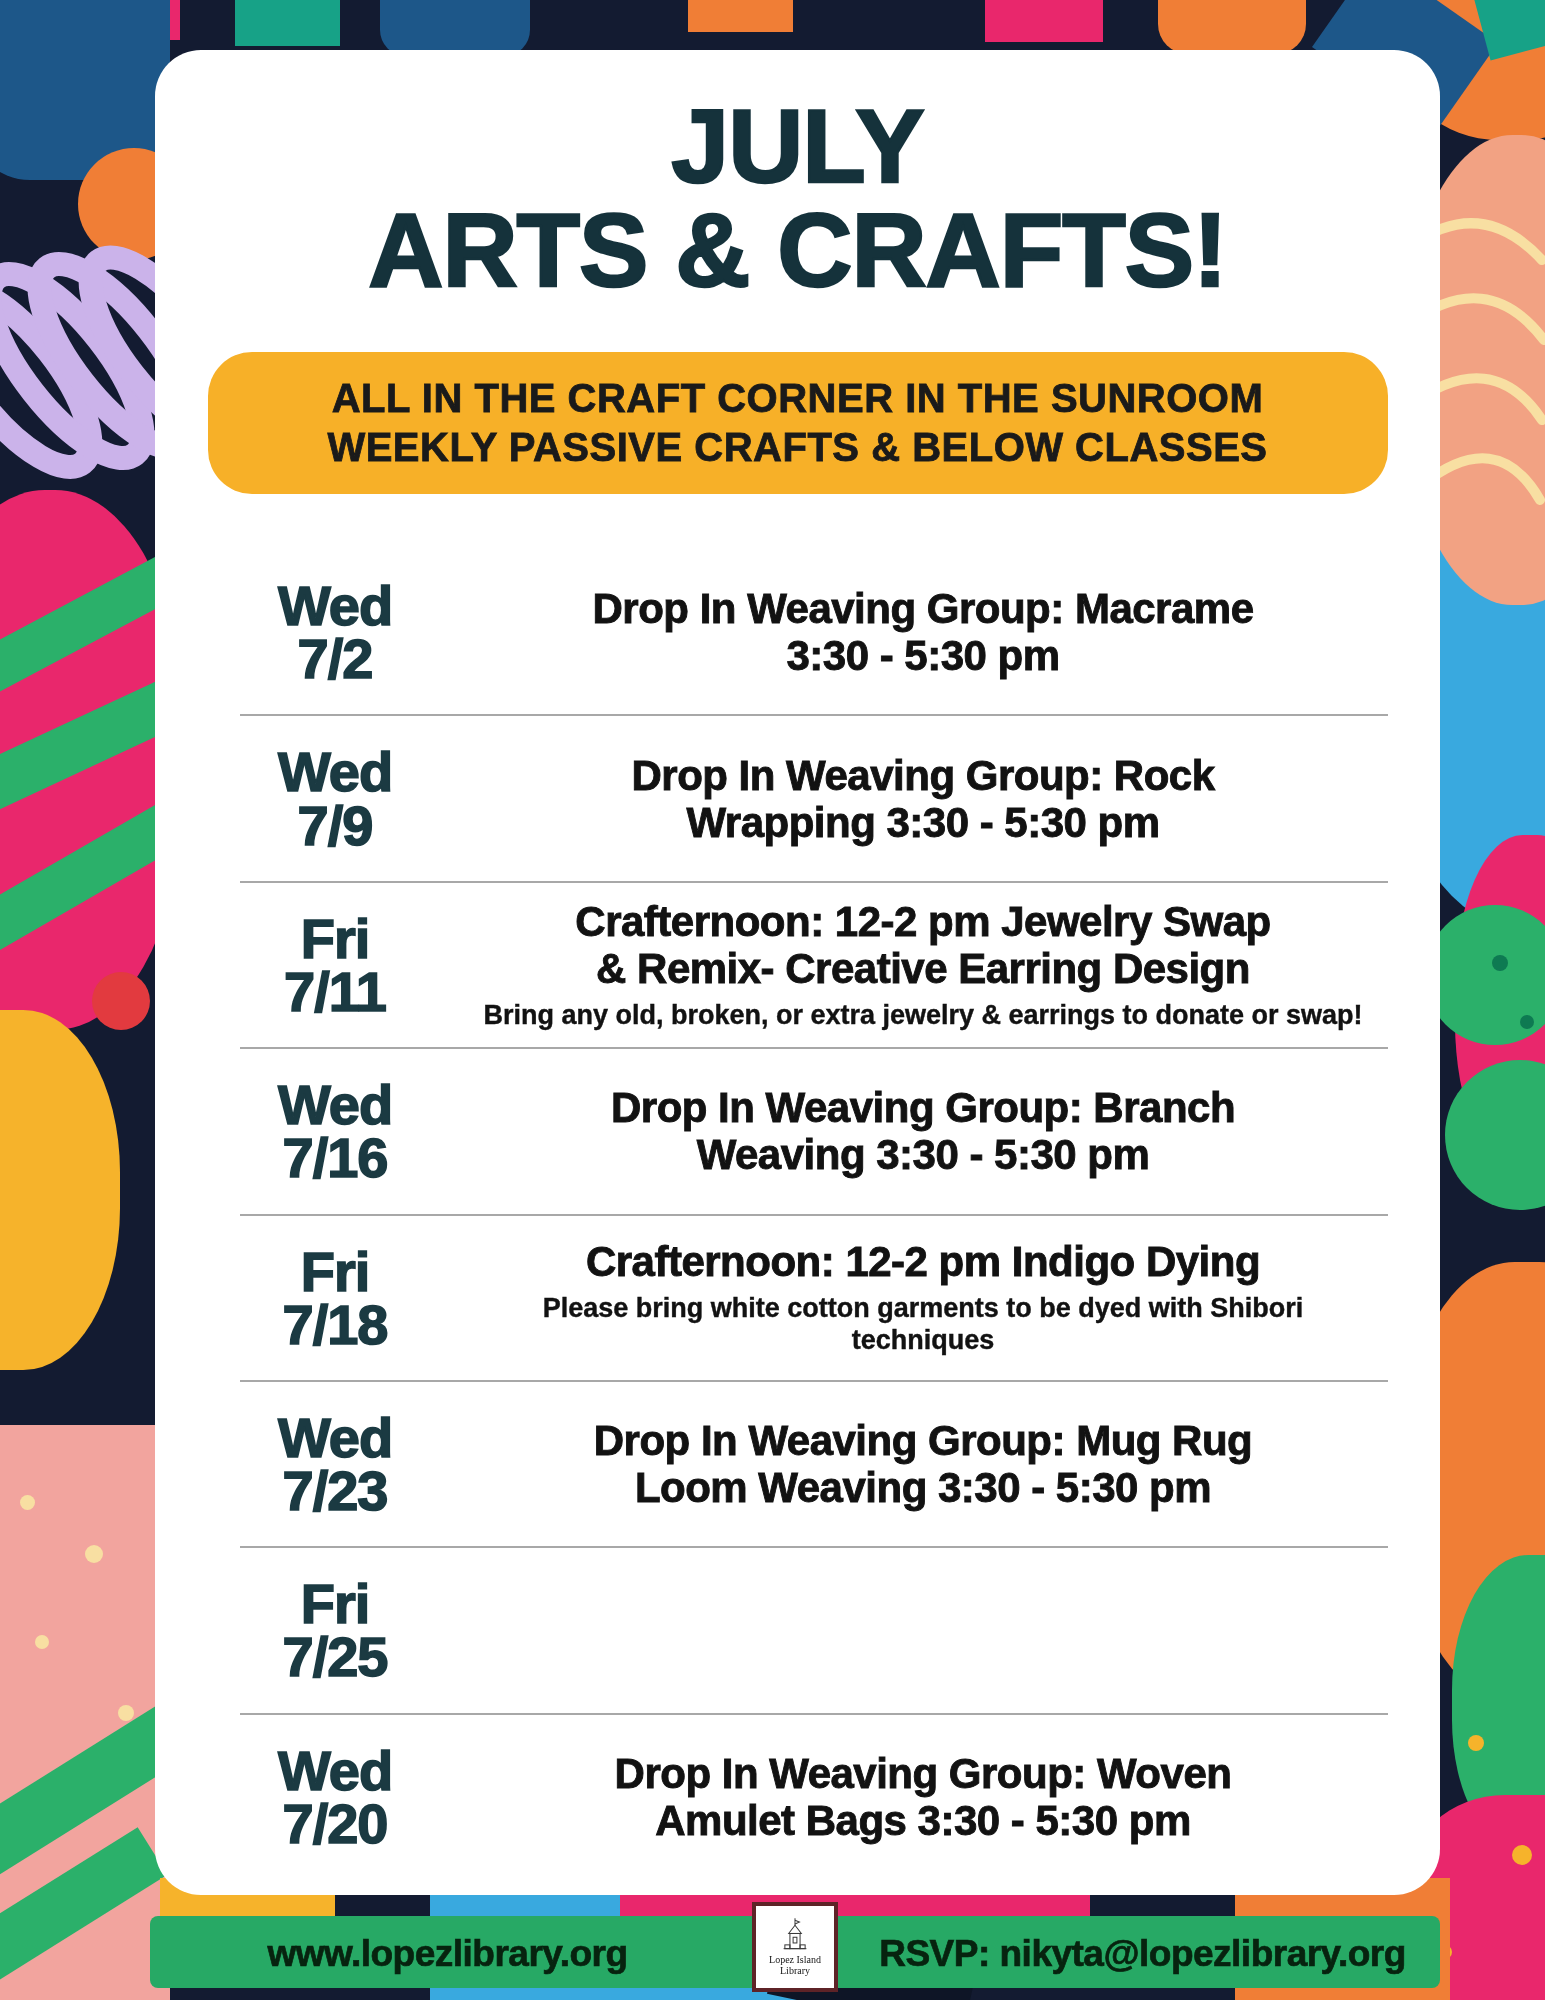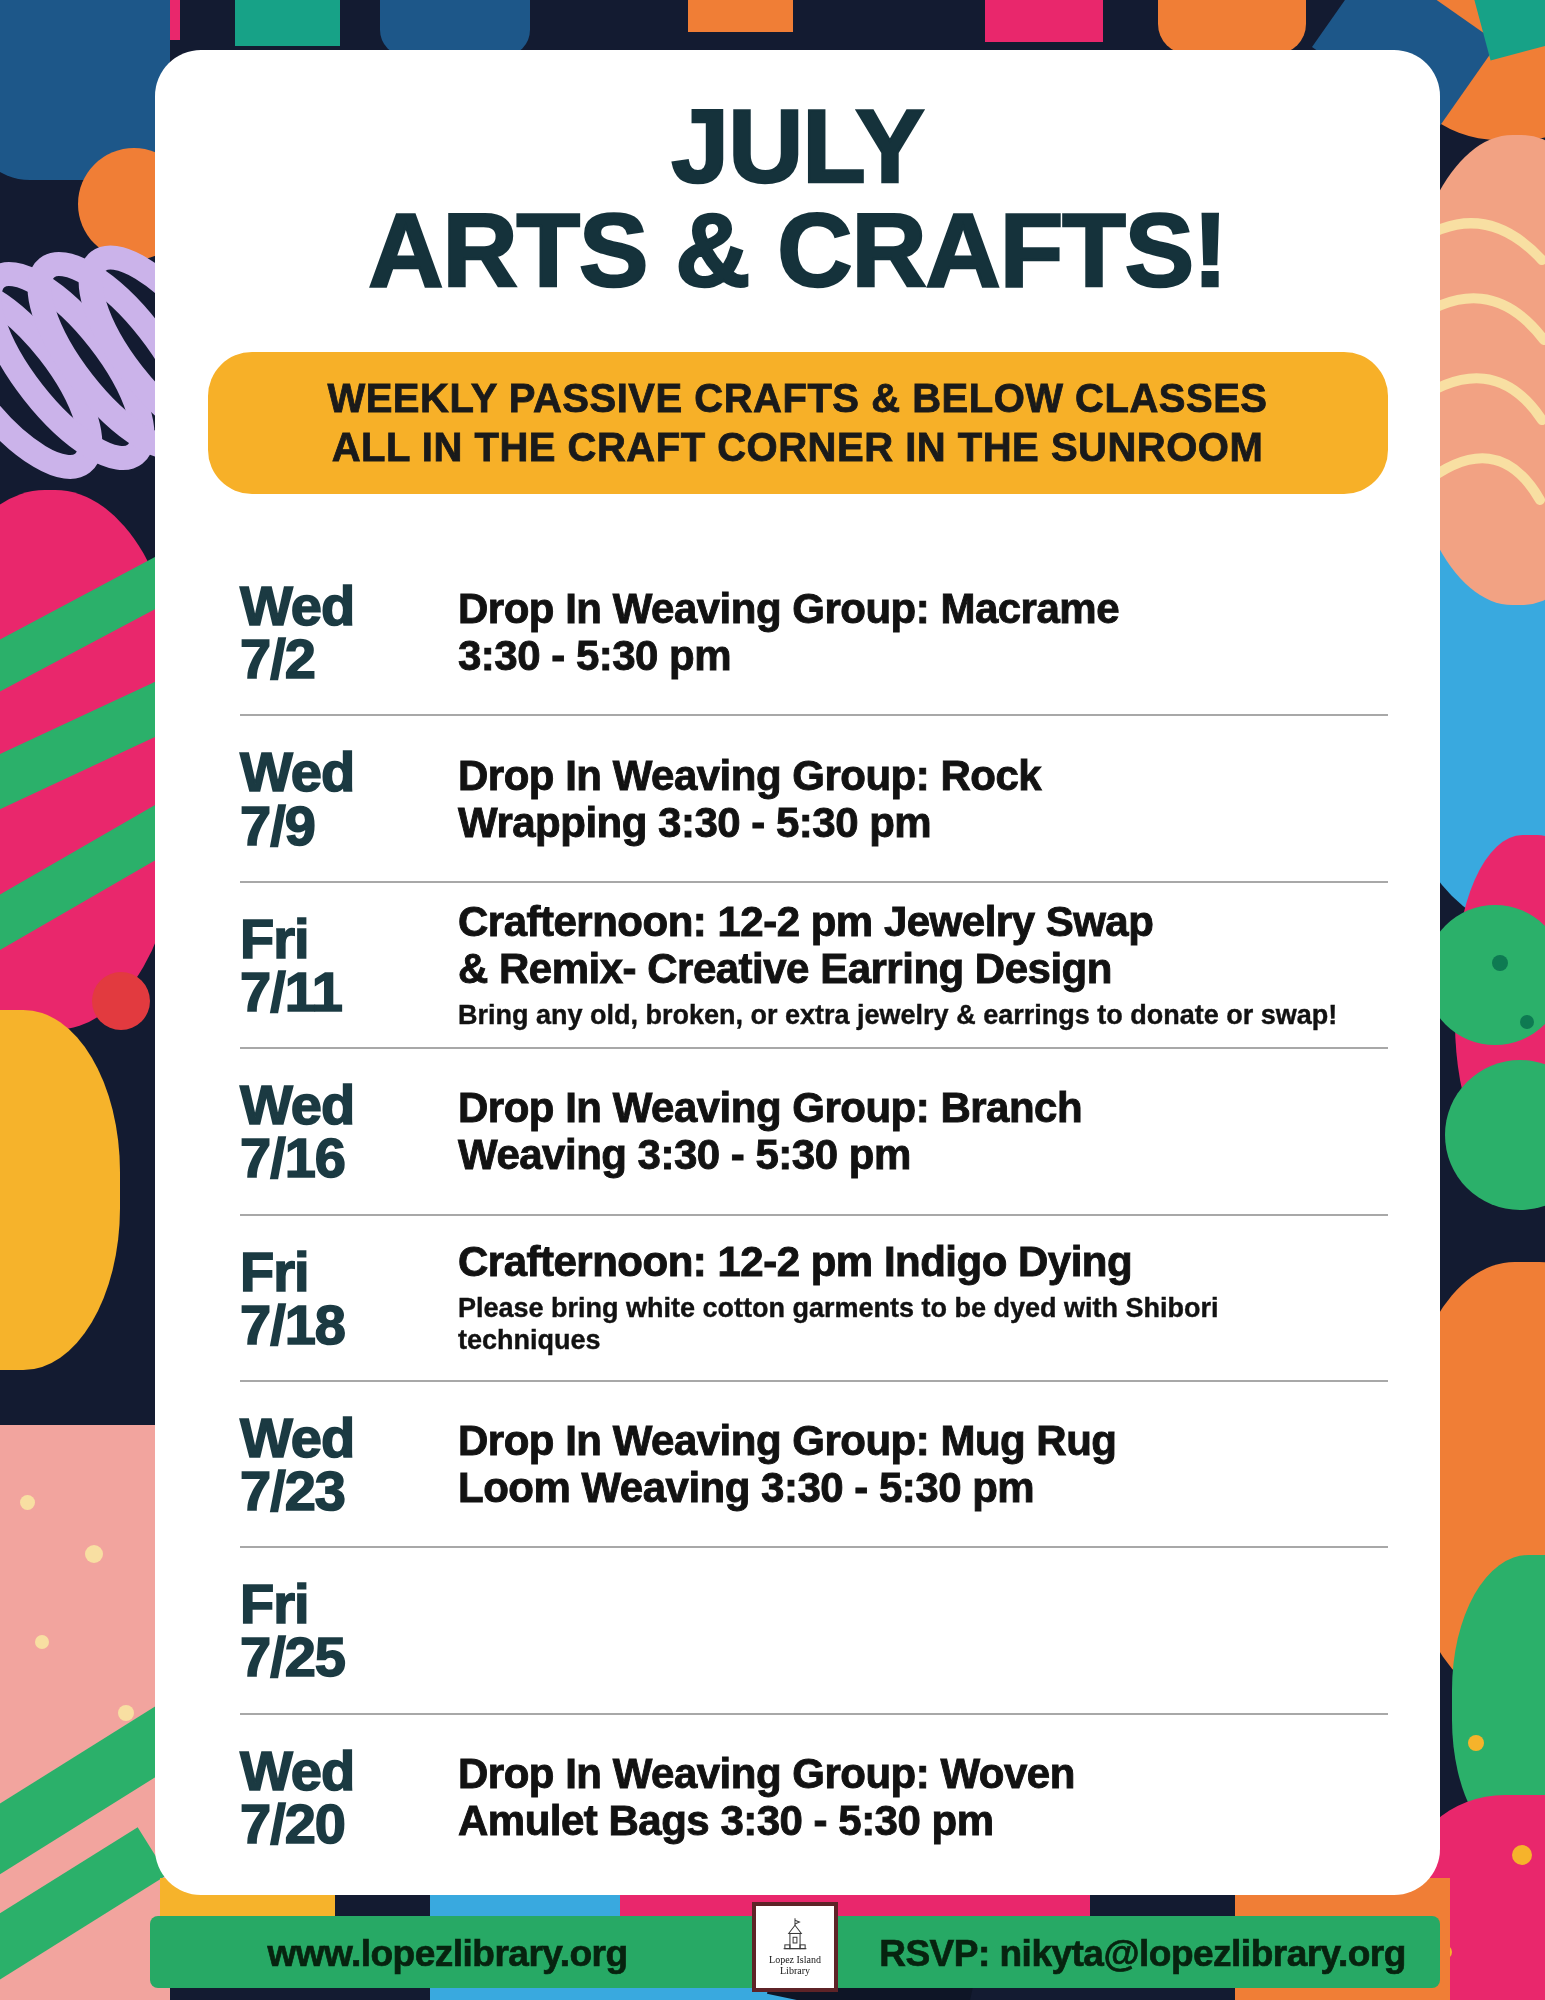--- a/index.html
+++ b/index.html
@@ -27,21 +27,21 @@
          color:var(--title-teal,#15323B);line-height:1.0;letter-spacing:-1px;
          -webkit-text-stroke:2.5px var(--title-teal,#15323B);}
   .banner{margin:50px auto 0;width:1180px;box-sizing:border-box;
           background:var(--banner-yellow,#F7B028);border-radius:44px;
           text-align:center;padding:22px 10px;font-size:40px;font-weight:700;
           color:var(--banner-text,#1A1A1A);line-height:1.22;letter-spacing:0.5px;
           -webkit-text-stroke:0.8px var(--banner-text,#1A1A1A);}
 
   .events{position:absolute;left:85px;right:52px;top:500px;bottom:16px;
           display:flex;flex-direction:column;}
-  .event-row{flex:1;display:flex;align-items:center;gap:28px;min-height:0;}
+  .event-row{flex:1;display:flex;align-items:center;gap:28px;min-height:0;text-align:center;}
   .event-row + .event-row{border-top:2px solid var(--divider-gray,#A8A8A8);}
   .event-date{width:190px;flex:none;color:var(--date-teal,#1B3A42);font-weight:700;
               font-size:56px;line-height:0.95;letter-spacing:-1px;
               -webkit-text-stroke:1.6px var(--date-teal,#1B3A42);}
   .event-info{flex:1;min-width:0;}
   .event-title{font-size:42px;font-weight:700;color:var(--event-text,#121212);
                line-height:1.12;white-space:pre-line;letter-spacing:-0.5px;
                -webkit-text-stroke:0.9px var(--event-text,#121212);}
   .event-note{font-size:27px;font-weight:700;color:var(--event-text,#121212);
               margin-top:8px;white-space:pre-line;line-height:1.18;
@@ -134,22 +134,22 @@
     <div class="s c-orange" style="left:1235px;top:1878px;width:215px;height:122px;"></div>
   </div>
 
   <div class="card">
     <div class="title">
       <div>JULY</div>
       <div>ARTS &amp; CRAFTS!</div>
     </div>
 
     <div class="banner">
+      <div>ALL IN THE CRAFT CORNER IN THE SUNROOM</div>
       <div>WEEKLY PASSIVE CRAFTS &amp; BELOW CLASSES</div>
-      <div>ALL IN THE CRAFT CORNER IN THE SUNROOM</div>
     </div>
 
     <div class="events">
 
       <div class="event-row">
         <div class="event-date">
           <div>Wed</div>
           <div>7/2</div>
         </div>
         <div class="event-info">

